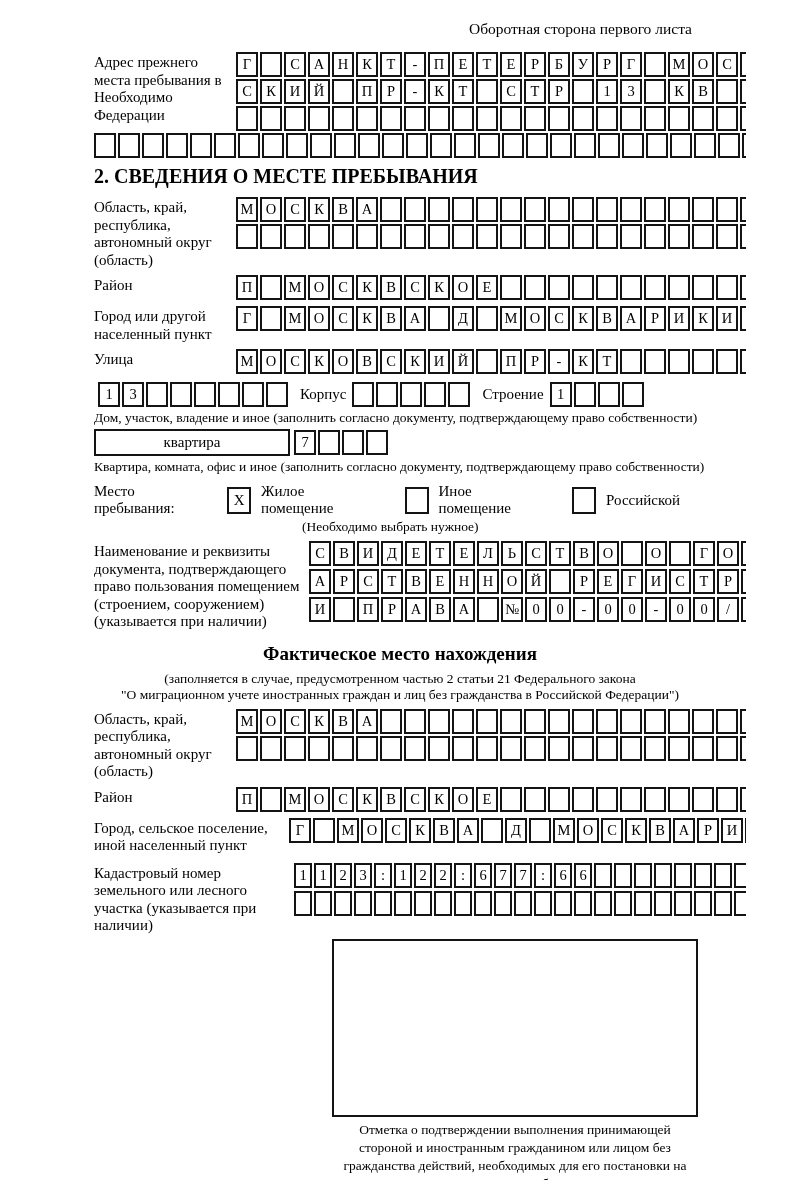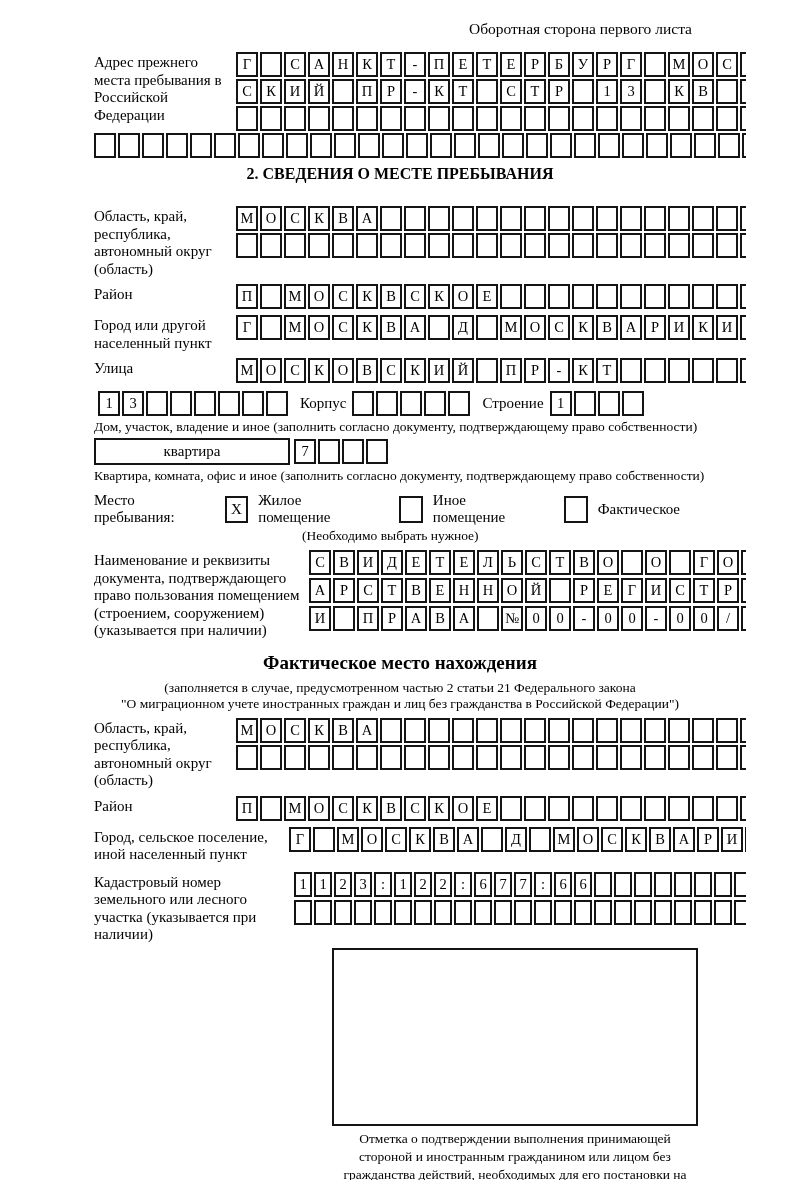--- a/index.html
+++ b/index.html
@@ -35,22 +35,22 @@
   .fblock{display:flex;align-items:flex-start;}
   .flabel{flex:0 0 142px;line-height:17.5px;padding-top:2px;padding-right:6px;box-sizing:border-box;}
   .flabel.w195{flex:0 0 195px;}
   .flabel.w215{flex:0 0 215px;line-height:17.5px;}
   .flabel.w200{flex:0 0 200px;}
   .mt2{margin-top:2px;} .mt3{margin-top:3px;} .mt6{margin-top:6px;}
   .mt8{margin-top:8px;} .mt14{margin-top:14px;}
   .note{font-size:13.5px;}
   .note.center{text-align:center;}
   .h2{
-    text-align:center;font-weight:bold;font-size:16px;
-    margin:7px 0 23px 0;
+    font-weight:bold;font-size:20px;
+    margin:7px 0 9px 0;
   }
   .h3{
     text-align:center;font-weight:bold;font-size:19px;
     margin:12px 0 6px 0;
   }
   .namedbox{
     display:inline-flex;align-items:center;justify-content:center;
     border:2px solid #141414;height:23px;box-sizing:content-box;
     background:#fff;
   }
@@ -73,21 +73,21 @@
   }
 </style>
 </head>
 <body>
 
 <div class="page">
 
   <div class="hdr-right">Оборотная сторона первого листа</div>
 
   <div class="fblock mt14">
-    <div class="flabel">Адрес прежнего места пребывания в Российской Федерации</div>
+    <div class="flabel">Адрес прежнего места пребывания в Необходимо Федерации</div>
     <div class="rows">
       <div class="cellrow">
           <span class="cell">Г</span>
           <span class="cell"></span>
           <span class="cell">С</span>
           <span class="cell">А</span>
           <span class="cell">Н</span>
           <span class="cell">К</span>
           <span class="cell">Т</span>
           <span class="cell">-</span>
@@ -385,21 +385,21 @@
   </div>
   <div class="note mt3">Квартира, комната, офис и иное (заполнить согласно документу, подтверждающему право собственности)</div>
 
   <div class="stay-row mt8">
     <span class="lbl">Место пребывания:</span>
     <span class="chk">X</span>
     <span class="optlbl">Жилое помещение</span>
     <span class="chk"></span>
     <span class="optlbl">Иное помещение</span>
     <span class="chk"></span>
-    <span class="optlbl">Фактическое</span>
+    <span class="optlbl">Российской</span>
   </div>
   <div class="note mt2" style="margin-left:208px;">(Необходимо выбрать нужное)</div>
 
   <div class="fblock mt6">
     <div class="flabel w215">Наименование и реквизиты документа, подтверждающего право пользования помещением (строением, сооружением) (указывается при наличии)</div>
     <div class="rows" style="gap:3px;">
       <div class="cellrow">
           <span class="cell">С</span>
           <span class="cell">В</span>
           <span class="cell">И</span>

